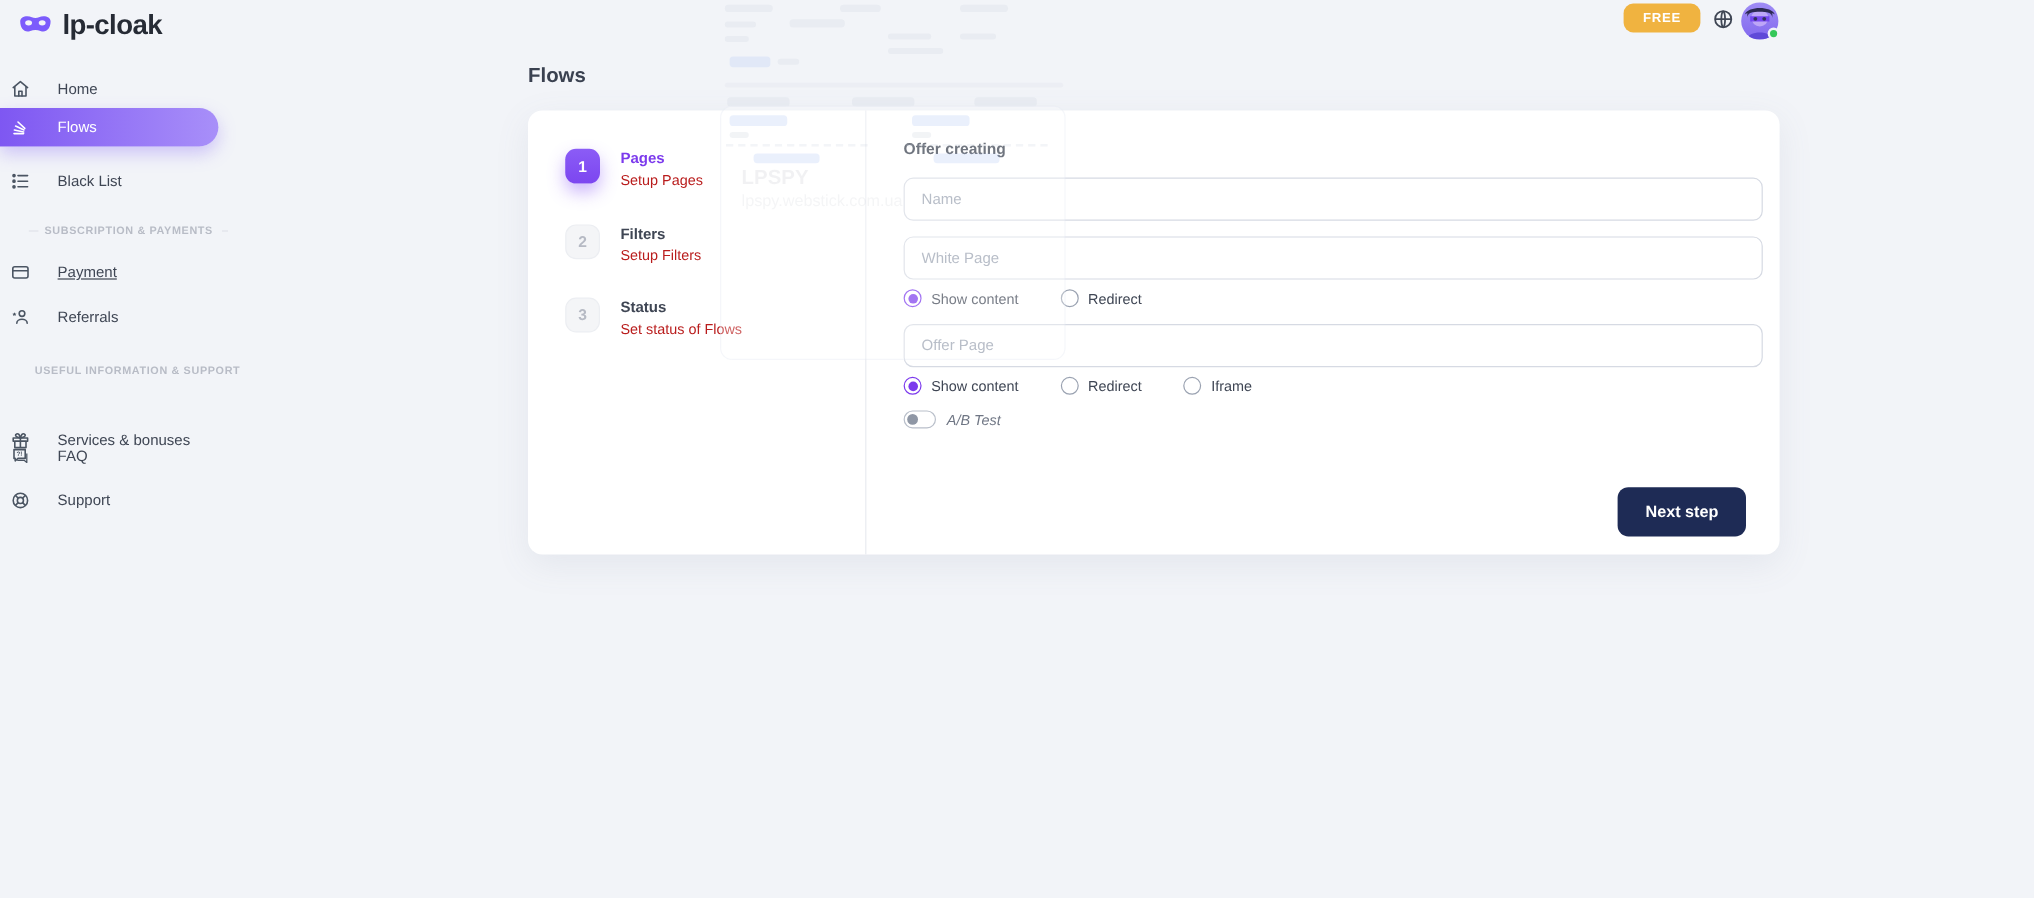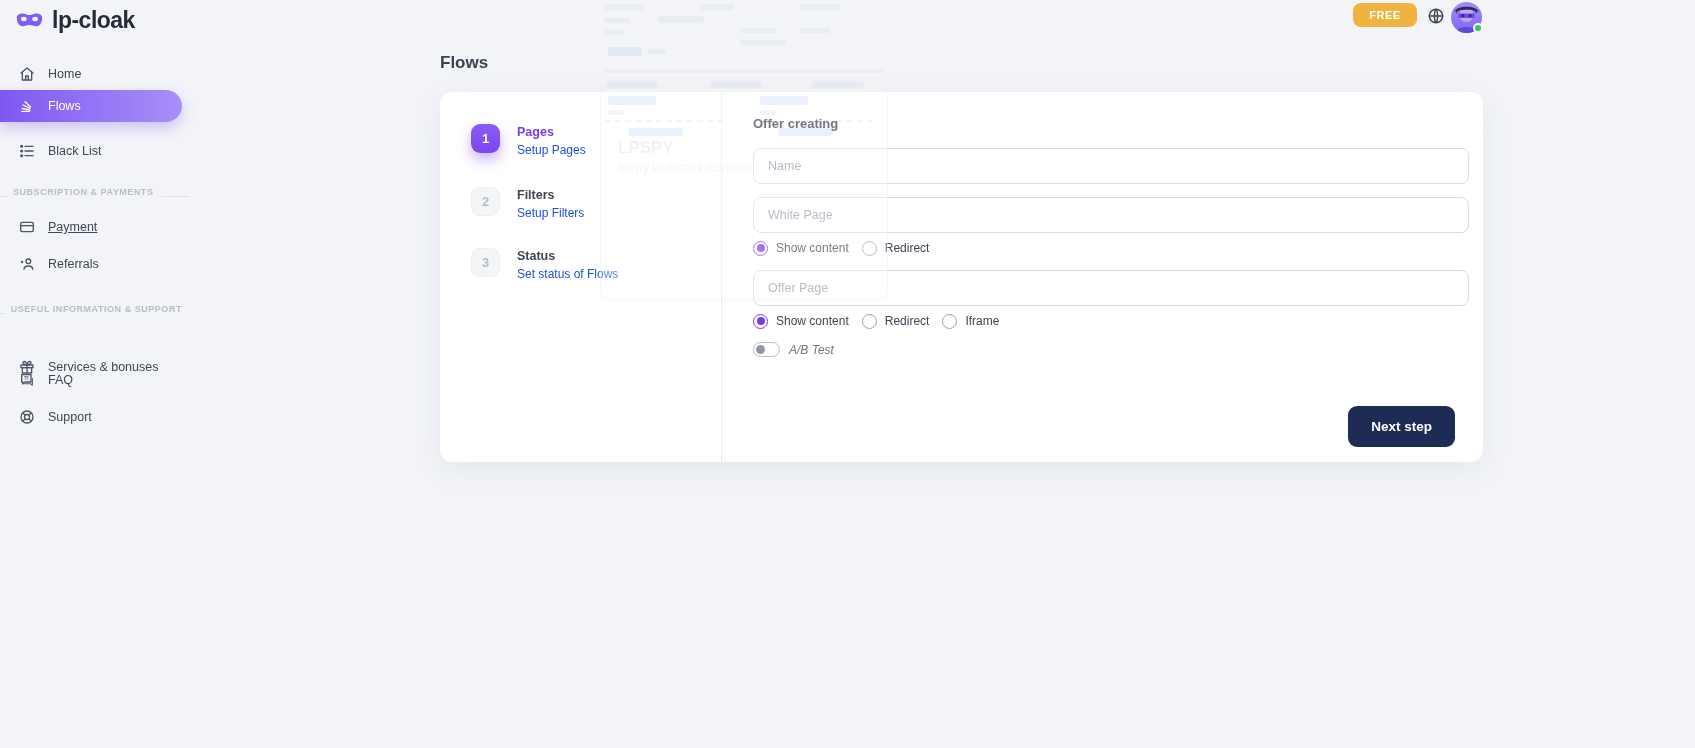--- a/index.html
+++ b/index.html
@@ -9,31 +9,31 @@
     background:#f2f4f8;
     position:relative;
     overflow:hidden;
     color:#3f4654;
   }
   
   .sidebar { position:absolute; left:0; top:0; width:190px; height:748px; }
   .logo-row { position:absolute; left:16px; top:7px; display:flex; align-items:center; gap:9px; cursor:pointer; }
   .logo-mark { width:27px; height:19px; display:block; }
   .logo-text { font-size:23px; font-weight:800; color:#262b35; letter-spacing:-0.5px; }
-  .nav-item { position:absolute; left:0; width:182px; height:30px; display:flex; align-items:center; gap:13px; padding-left:19px; font-size:12.5px; color:#3f4654; cursor:pointer; }
+  .nav-item { position:absolute; left:0; width:182px; height:30px; display:flex; align-items:center; gap:23px; padding-left:9px; font-size:12.5px; color:#3f4654; cursor:pointer; }
   .nav-item svg { width:16px; height:16px; flex:0 0 16px; color:#4b5563; }
   .nav-item.active {
     height:32px;
     background:linear-gradient(90deg,#7e57f2 0%, #a88ff9 100%);
     border-radius:0 17px 17px 0;
     color:#ffffff;
     box-shadow:0 6px 14px rgba(136,103,245,.35);
   }
   .nav-item.active svg { color:#ffffff; }
-  .section-label { position:absolute; left:0; width:190px; display:flex; align-items:flex-end; font-size:9px; font-weight:700; letter-spacing:.06em; color:#b8bcc6; white-space:nowrap; }
+  .section-label { position:absolute; left:0; width:190px; display:flex; align-items:center; font-size:9px; font-weight:700; letter-spacing:.06em; color:#b8bcc6; white-space:nowrap;padding-left:24px; }
   .section-label::before { content:""; width:8px; height:1px; background:#dfe2e9; margin-right:5px; }
   .section-label::after { content:""; flex:1; height:1px; background:#dfe2e9; margin-left:8px; }
   
   .plan-badge { position:absolute; left:1353px; top:3px; width:64px; height:24px; background:#f0b340; border-radius:8px; color:#fff; font-size:11px; font-weight:700; letter-spacing:.05em; display:flex; align-items:center; justify-content:center; cursor:pointer; }
   .globe-btn { position:absolute; left:1427px; top:7px; width:18px; height:18px; color:#3f4654; cursor:pointer; }
   .avatar-wrap { position:absolute; left:1451px; top:2px; width:31px; height:31px; cursor:pointer; }
   .avatar { width:31px; height:31px; border-radius:50%; overflow:hidden; background:linear-gradient(180deg,#9f8cf5 0%, #8268ee 100%); position:relative; }
   .online-dot { position:absolute; right:-1px; bottom:0; width:10px; height:10px; border-radius:50%; background:#35c759; border:2px solid #f2f4f8; }
   
   .page-title { position:absolute; left:440px; top:53px; font-size:17px; font-weight:600; color:#3a4150; }
@@ -47,27 +47,27 @@
   .g-sub { position:absolute; left:18px; top:160px; font-size:13.5px; color:rgba(58,70,94,.10); }
   
   .card { position:absolute; left:440px; top:92px; width:1043px; height:370px; background:#ffffff; border-radius:12px; box-shadow:0 8px 28px rgba(110,120,150,.10); z-index:2; }
   .stepper { position:absolute; left:0; top:0; width:282px; height:370px; border-right:1px solid #e9ebf0; }
   .step { position:absolute; left:31px; display:flex; gap:17px; cursor:pointer; }
   .step-box { width:29px; height:29px; border-radius:9px; display:flex; align-items:center; justify-content:center; font-size:13px; font-weight:600; }
   .step.active .step-box { background:linear-gradient(180deg,#8b5cf6,#7c46f0); color:#fff; box-shadow:0 7px 14px rgba(139,92,246,.45); }
   .step.idle .step-box { background:#f4f5f7; border:1px solid #eceef2; color:#b6bac4; }
   .step-title { font-size:12.5px; font-weight:700; color:#3f4654; line-height:1; margin-top:2px; }
   .step.active .step-title { color:#7c3aed; }
-  .step-sub { font-size:12px; color:#1d4ed8; margin-top:5px; line-height:1; }
+  .step-sub { font-size:12px; color:#b91c1c; margin-top:5px; line-height:1; }
   
   .form { position:absolute; left:313px; top:0; width:716px; height:370px; }
   .form-title { position:absolute; left:0; top:24px; font-size:13px; font-weight:700; color:#323a48; }
   .field { position:absolute; left:0; width:716px; height:36px; border:1px solid #d6dae3; border-radius:8px; background:#fff; padding:0 14px; font-size:12.5px; color:#3f4654; font-family:"Liberation Sans",sans-serif; outline:none; }
   .field::placeholder { color:#9aa2b1; }
-  .radio-row { position:absolute; left:0; display:flex; align-items:center; gap:13px; height:16px; }
+  .radio-row { position:absolute; left:0; display:flex; align-items:flex-end; gap:35px; height:16px; }
   .radio-opt { display:flex; align-items:center; gap:8px; cursor:pointer; }
   .radio-circle { width:15px; height:15px; border-radius:50%; border:1.5px solid #9aa2b1; background:#fff; position:relative; }
   .radio-opt.selected .radio-circle { border-color:#7c3aed; }
   .radio-opt.selected .radio-circle::after { content:""; position:absolute; left:2.5px; top:2.5px; width:8px; height:8px; border-radius:50%; background:#7c3aed; }
   .radio-label { font-size:12px; color:#3f4654; }
   .toggle-row { position:absolute; left:0; display:flex; align-items:center; gap:9px; cursor:pointer; }
   .toggle { width:27px; height:15px; border:1.5px solid #b9bfca; border-radius:9px; background:#fff; position:relative; }
   .toggle-knob { position:absolute; left:2px; top:1.5px; width:9px; height:9px; border-radius:50%; background:#8f97a5; }
   .toggle-label { font-size:12px; color:#6f7684; }
   .next-btn { position:absolute; right:14px; top:304px; height:41px; padding:0 23px; background:#1e2b55; border:none; border-radius:9px; color:#fff; font-size:13.5px; font-weight:700; font-family:"Liberation Sans",sans-serif; cursor:pointer;margin-top:10px; }

